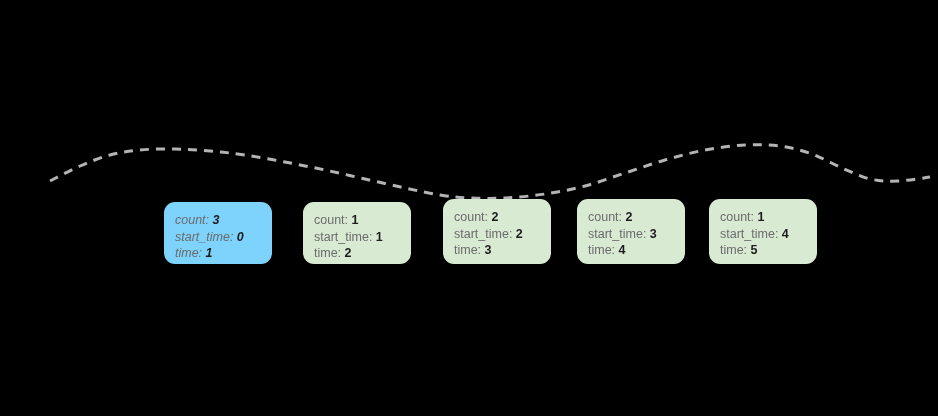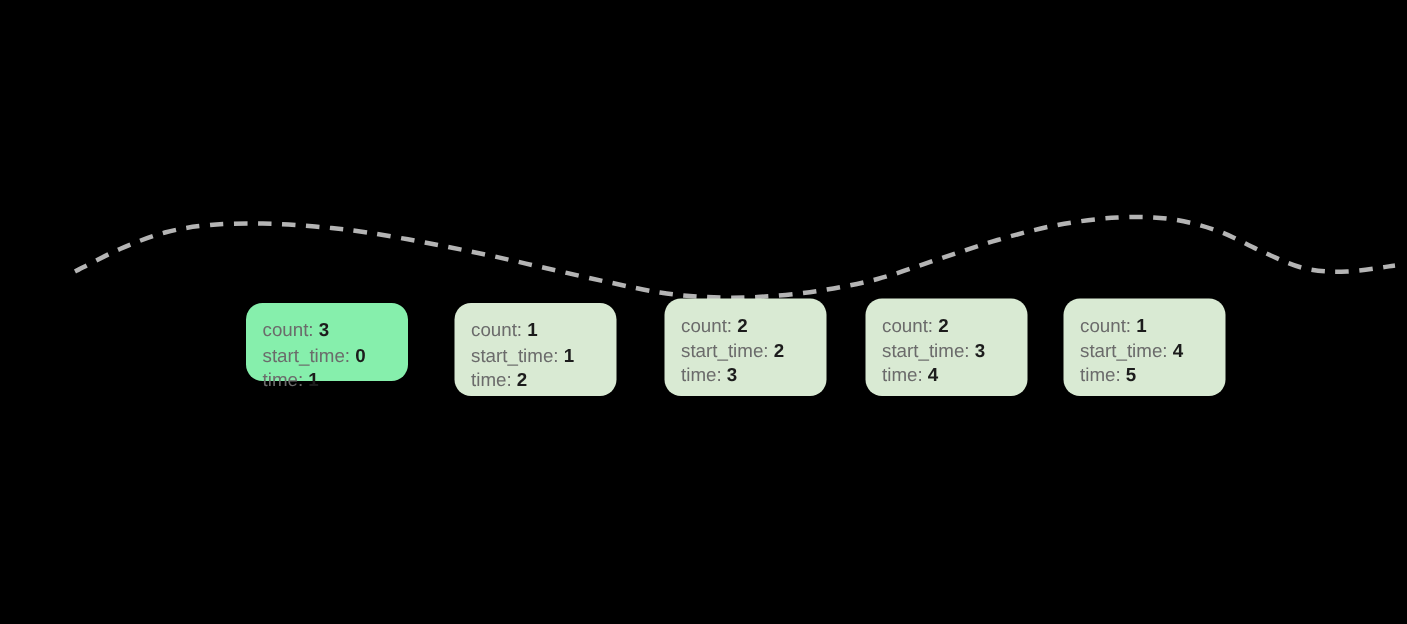--- a/index.html
+++ b/index.html
@@ -58,21 +58,21 @@
 </head>
 <body>
 
 <div id="canvas" style="width: 938px; height: 416px; background: rgb(0, 0, 0);">
 
   <svg id="curve-layer" viewBox="0 0 938 416" width="938" height="416" xmlns="http://www.w3.org/2000/svg">
     <path d="M 50 181 C 55.00 178.50, 70.00 170.33, 80 166 C 90.00 161.67, 100.00 157.67, 110 155 C 120.00 152.33, 129.17 151.00, 140 150 C 150.83 149.00, 163.33 148.83, 175 149 C 186.67 149.17, 198.33 150.00, 210 151 C 221.67 152.00, 232.50 153.17, 245 155 C 257.50 156.83, 271.67 159.50, 285 162 C 298.33 164.50, 311.67 167.17, 325 170 C 338.33 172.83, 351.67 176.00, 365 179 C 378.33 182.00, 392.50 185.33, 405 188 C 417.50 190.67, 429.17 193.33, 440 195 C 450.83 196.67, 459.17 197.50, 470 198 C 480.83 198.50, 492.50 198.67, 505 198 C 517.50 197.33, 531.67 196.00, 545 194 C 558.33 192.00, 571.67 189.50, 585 186 C 598.33 182.50, 611.67 177.33, 625 173 C 638.33 168.67, 651.67 163.83, 665 160 C 678.33 156.17, 691.67 152.50, 705 150 C 718.33 147.50, 732.50 145.67, 745 145 C 757.50 144.33, 768.83 144.50, 780 146 C 791.17 147.50, 801.67 150.33, 812 154 C 822.33 157.67, 832.33 163.83, 842 168 C 851.67 172.17, 860.67 176.83, 870 179 C 879.33 181.17, 888.00 181.33, 898 181 C 908.00 180.67, 924.67 177.67, 930 177" fill="none" stroke="#b4b4b4" stroke-width="3" stroke-dasharray="9 7" stroke-linecap="butt"></path>
   </svg>
 
   <div id="node-layer">
-      <div class="node-box" style="left: 164px; top: 202px; width: 108px; height: 52px; background: #86efac;">
+      <div class="node-box" style="left: 164px; top: 202px; width: 108px; height: 62px; background: #7dd3fc; font-style: italic;">
         <div class="node-row"><span class="node-key">count:</span> <span class="node-val">3</span></div>
         <div class="node-row"><span class="node-key">start_time:</span> <span class="node-val">0</span></div>
         <div class="node-row"><span class="node-key">time:</span> <span class="node-val">1</span></div>
       </div>
       <div class="node-box" style="left: 303px; top: 202px; width: 108px; height: 62px; background: rgb(217, 234, 211);">
         <div class="node-row"><span class="node-key">count:</span> <span class="node-val">1</span></div>
         <div class="node-row"><span class="node-key">start_time:</span> <span class="node-val">1</span></div>
         <div class="node-row"><span class="node-key">time:</span> <span class="node-val">2</span></div>
       </div>
       <div class="node-box" style="left: 443px; top: 199px; width: 108px; height: 65px; background: rgb(217, 234, 211);">

